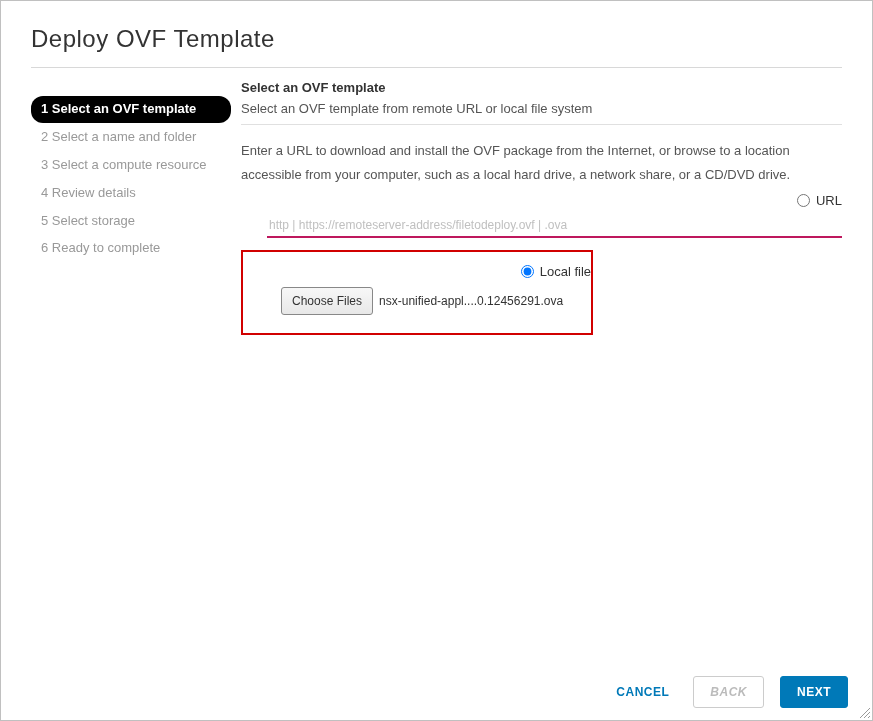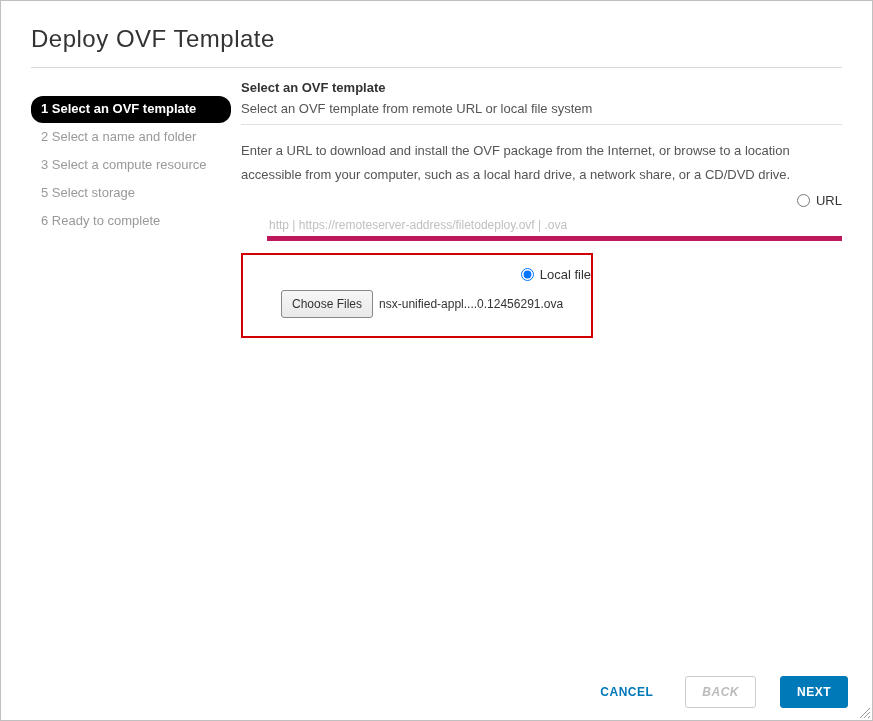--- a/index.html
+++ b/index.html
@@ -26,36 +26,36 @@
   .section-title { font-size:13px; font-weight:600; color:#333; margin-top:4px; }
   .section-sub { font-size:13px; color:#555; margin:6px 0 8px 0; }
   .section-hr { border:none; border-top:1px solid #e0e0e0; margin:0 0 14px 0; }
   .help-text { font-size:13px; color:#555; line-height:1.85; margin-bottom:6px; }
   .radio-row { font-size:13px; color:#333; margin:4px 0 4px 0; display:flex; align-items:center;justify-content:flex-end; }
   .radio-row input { margin:0 6px 0 0; }
   .url-field {
     margin:6px 0 12px 26px;
   }
   .url-input {
-    width:100%; border:none; border-bottom:5px solid #be185d; font-size:12px;
+    width:100%; border:none; border-bottom:2px solid #be185d; font-size:12px;
     padding:4px 2px; color:#bbb; background:transparent;
   }
   .url-input::placeholder { color:#c0c0c0; }
   .highlight-box {
     border:2px solid #d10000; padding:8px 0 18px 12px; margin-top:4px; width:352px;
   }
   .file-row { margin:8px 0 0 26px; display:flex; align-items:center; }
   .choose-btn {
     font-size:12px; border:1px solid #888; border-radius:3px;
     background:linear-gradient(#f7f7f7,#e8e8e8); padding:6px 10px; color:#333; cursor:pointer;
   }
   .file-name { font-size:12px; color:#333; margin-left:6px; }
   .footer {
     position:absolute; left:0; right:0; bottom:0; padding:12px 24px;
-    display:flex; justify-content:flex-end; align-items:center; gap:24px;
+    display:flex; justify-content:flex-end; align-items:center; gap:16px;
   }
   .link-btn {
     background:none; border:none; color:#0079b8; font-size:12px; font-weight:600;
     letter-spacing:.5px; cursor:pointer; padding:8px 8px;
   }
   .btn {
     font-size:12px; font-weight:600; letter-spacing:.5px; padding:8px 16px;
     border-radius:3px; border:1px solid #ccc; background:#fff; color:#bbb; cursor:pointer;
   }
   .btn.disabled { color:#bbb;font-style:italic; }
@@ -72,20 +72,21 @@
 
 <div class="dialog">
   <div class="dialog-inner">
     <h1 class="dialog-title">Deploy OVF Template</h1>
     <hr class="title-hr">
     <div class="body">
       <div class="steps">
         <div class="step active">1 Select an OVF template</div>
         <div class="step">2 Select a name and folder</div>
         <div class="step">3 Select a compute resource</div>
+        <div class="step">4 Review details</div>
         <div class="step">5 Select storage</div>
         <div class="step">6 Ready to complete</div>
       </div>
       <div class="content">
         <div class="section-title">Select an OVF template</div>
         <div class="section-sub">Select an OVF template from remote URL or local file system</div>
         <hr class="section-hr">
         <div class="help-text">Enter a URL to download and install the OVF package from the Internet, or browse to a location accessible from your computer, such as a local hard drive, a network share, or a CD/DVD drive.</div>
 
         <label class="radio-row">

